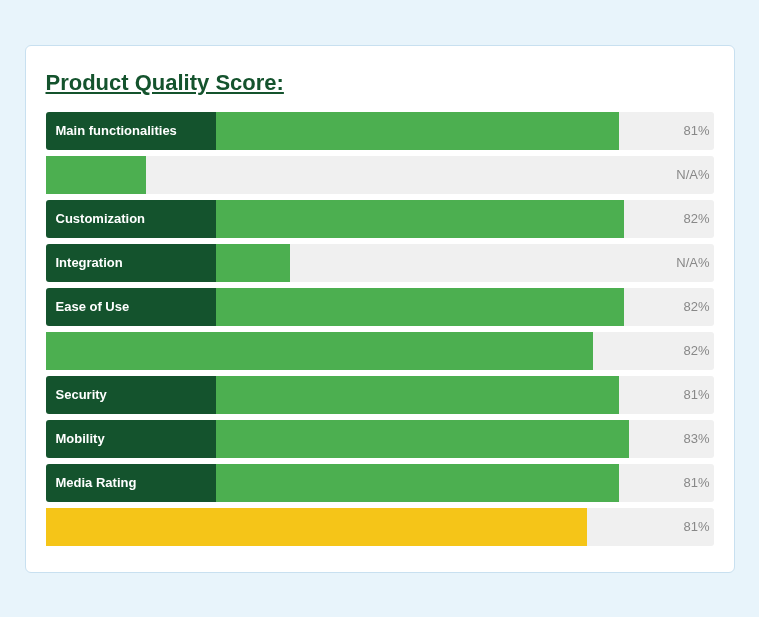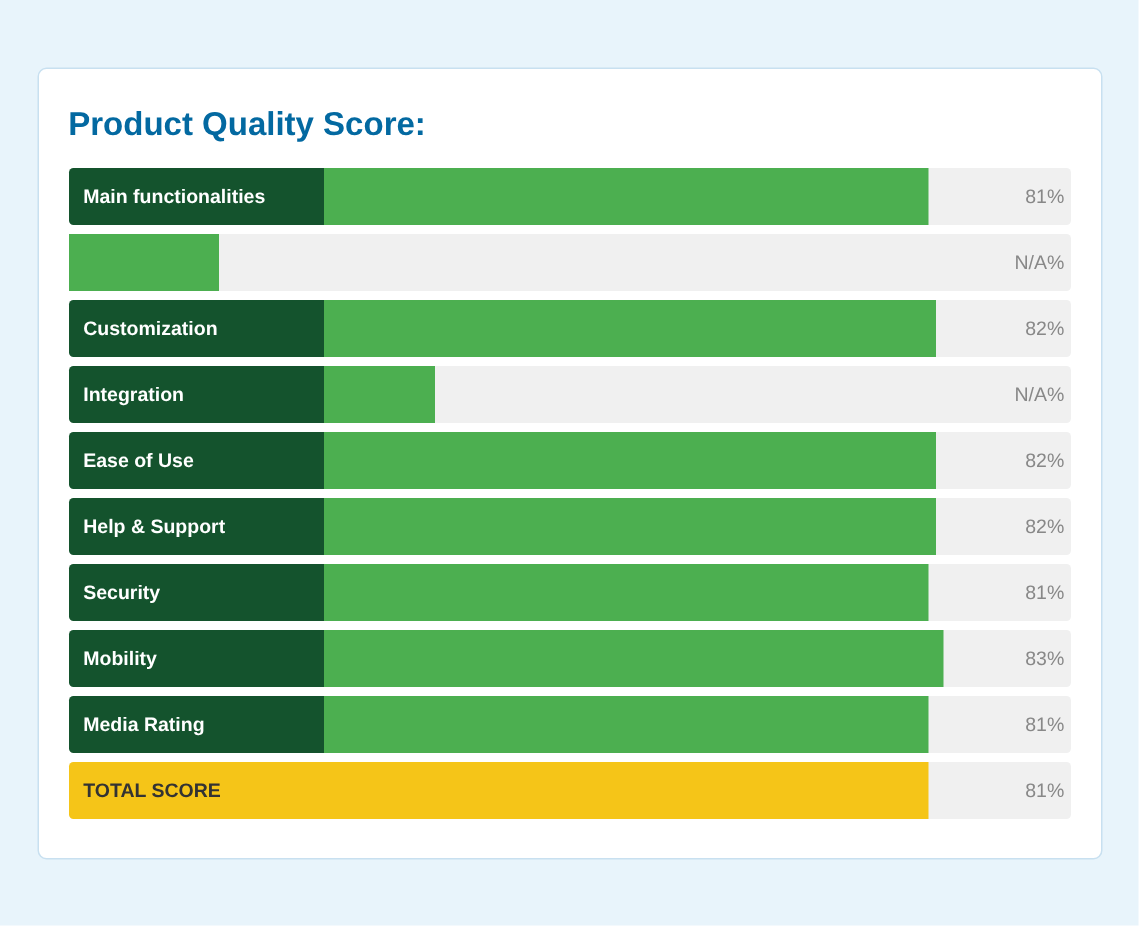--- a/index.html
+++ b/index.html
@@ -15,22 +15,23 @@
     .card {
       background: #fff;
       border: 1.5px solid #c8e0f0;
       border-radius: 6px;
       padding: 24px 20px 20px 20px;
       width: 710px;
     }
     .card-title {
       font-size: 22px;
       font-weight: 900;
-      color: #0369a1;
+      color: #14532d;
       margin-bottom: 16px;
+      text-decoration: underline;
     }
     .row {
       display: flex;
       align-items: stretch;
       margin-bottom: 6px;
       height: 38px;
     }
     .label {
       display: flex;
       align-items: center;
@@ -102,21 +103,20 @@
         </div>
       </div>
       <div class="row">
         <div class="label green">Ease of Use</div>
         <div class="bar-container">
           <div class="bar green" style="width: 82%;"></div>
           <div class="pct">82%</div>
         </div>
       </div>
       <div class="row">
-        <div class="label green">Help &amp; Support</div>
         <div class="bar-container">
           <div class="bar green" style="width: 82%;"></div>
           <div class="pct">82%</div>
         </div>
       </div>
       <div class="row">
         <div class="label green">Security</div>
         <div class="bar-container">
           <div class="bar green" style="width: 81%;"></div>
           <div class="pct">81%</div>
@@ -130,20 +130,19 @@
         </div>
       </div>
       <div class="row">
         <div class="label green">Media Rating</div>
         <div class="bar-container">
           <div class="bar green" style="width: 81%;"></div>
           <div class="pct">81%</div>
         </div>
       </div>
       <div class="row">
-        <div class="label yellow">TOTAL SCORE</div>
         <div class="bar-container">
           <div class="bar yellow" style="width: 81%;"></div>
           <div class="pct">81%</div>
         </div>
       </div>
     </div>
 </div>
 
 </body></html>

